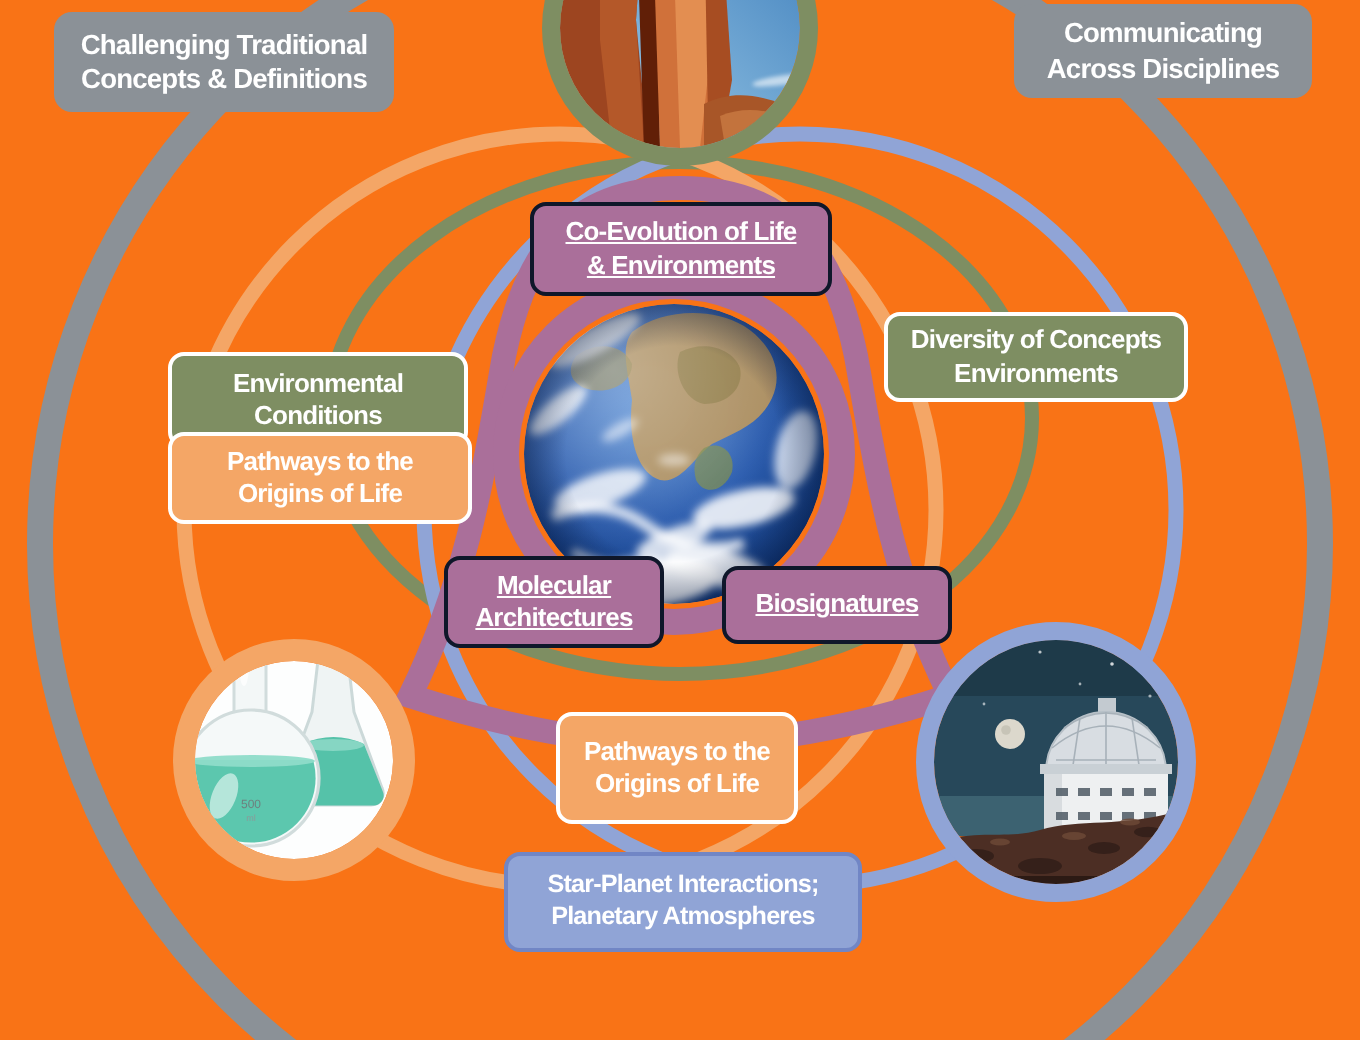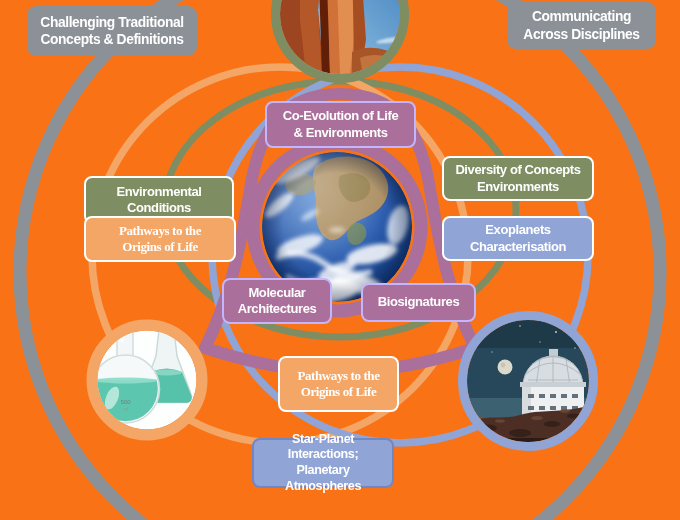--- a/index.html
+++ b/index.html
@@ -10,22 +10,22 @@
   #rings{position:absolute;left:0;top:0;}
   .label{
     position:absolute;box-sizing:border-box;border-radius:8px;
     display:flex;align-items:center;justify-content:center;text-align:center;
     color:#fff;font-weight:700;font-size:13px;line-height:1.25;
     letter-spacing:-0.4px;white-space:pre-line;padding:3px 6px;
   }
   .label.big{font-size:13.8px;border-radius:9px;}
   .c-gray{background:var(--gray);}
   .c-green{background:var(--green);border:2px solid #fff;}
-  .c-orange{background:var(--orange);border:2px solid #fff;font-family:Liberation Serif, serif;}
-  .c-mauve{background:var(--mauve);border:2px solid #c4b5fd;}
+  .c-orange{background:var(--orange);border:2px solid #fff;}
+  .c-mauve{background:var(--mauve);border:2px solid #0f172a;text-decoration:underline;}
   .c-blue{background:var(--blue);border:2px solid #fff;}
   .c-blue-bordered{background:var(--blue);border:2.5px solid var(--blue-border);}
   .ring{fill:none;}
   .ring.gray{stroke:var(--gray);stroke-width:13;}
   .ring.green{stroke:var(--green);stroke-width:7;}
   .ring.orange{stroke:var(--orange);stroke-width:7.5;}
   .ring.blue{stroke:var(--blue);stroke-width:7.5;}
   .ring.mauve{stroke:var(--mauve);stroke-width:12;}
   .ring.mauve-thick{stroke:var(--mauve);stroke-width:13;}
   .photo-border{fill:none;}
@@ -255,27 +255,25 @@
 
 <div class="label c-green" style="left:84px;top:156px;width:150px;height:48px;margin-top:20px;">Environmental
 Conditions</div>
 
 <div class="label c-orange" style="left:84px;top:216px;width:152px;height:46px;">Pathways to the
 Origins of Life</div>
 
 <div class="label c-green" style="left:442px;top:156px;width:152px;height:45px;">Diversity of Concepts
 Environments</div>
 
-<div class="label c-blue" style="left:442px;top:216px;width:152px;height:45px;">Exoplanets
-Characterisation</div>
 
 <div class="label c-mauve" style="left:222px;top:278px;width:110px;height:46px;">Molecular
 Architectures</div>
 
 <div class="label c-mauve" style="left:361px;top:283px;width:115px;height:39px;">Biosignatures</div>
 
 <div class="label c-orange" style="left:278px;top:356px;width:121px;height:56px;">Pathways to the
 Origins of Life</div>
 
-<div class="label c-blue-bordered" style="left:252px;top:438px;width:142px;height:50px;font-size:12.6px;">Star-Planet Interactions;
+<div class="label c-blue-bordered" style="left:252px;top:426px;width:179px;height:50px;font-size:12.6px;">Star-Planet Interactions;
 Planetary Atmospheres</div>
 
 </div>
 
 </body></html>

